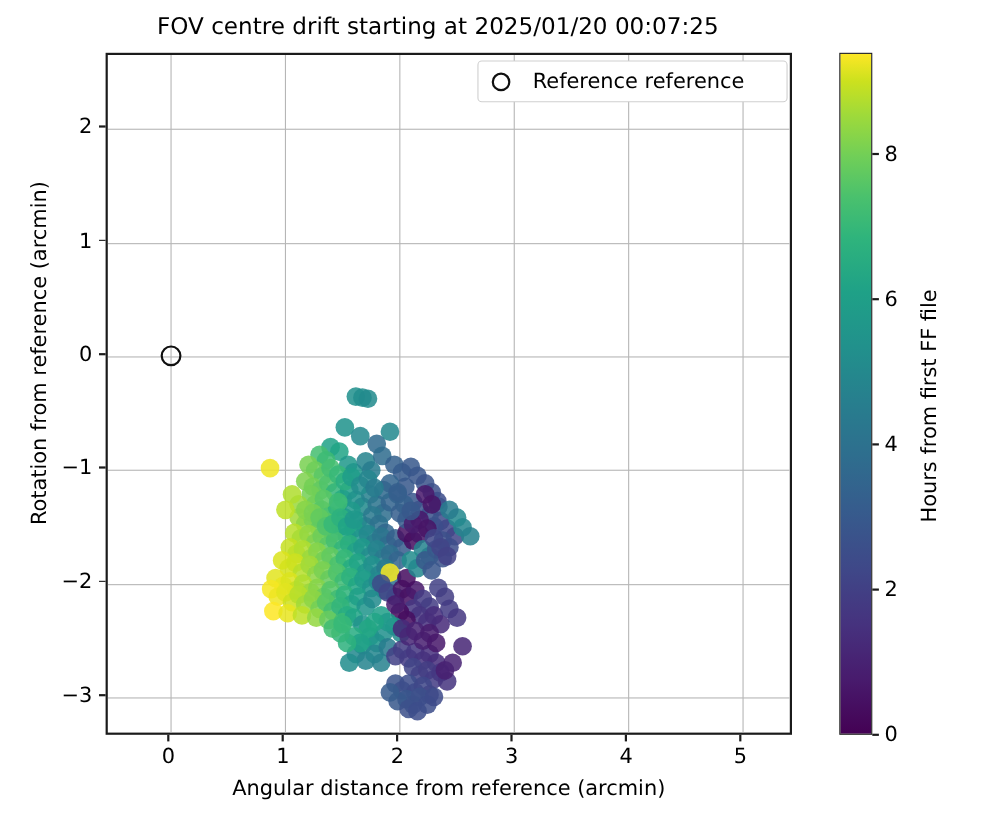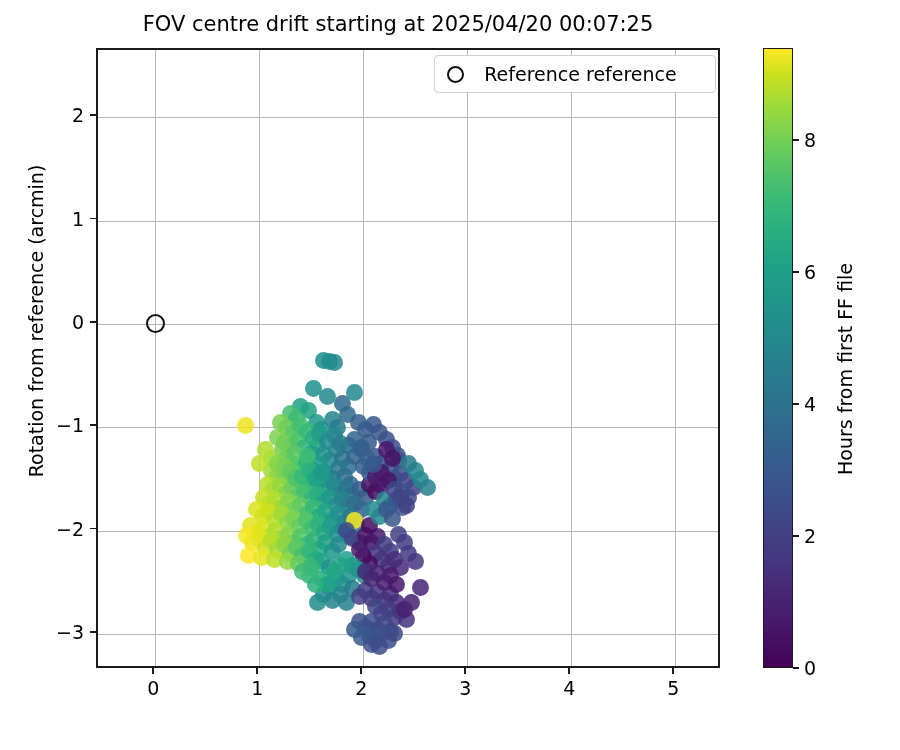--- a/index.html
+++ b/index.html
@@ -120,21 +120,21 @@
     text-align:center;font-size:19px;color:#000;
     transform:rotate(-90deg);transform-origin:center center;
     pointer-events:none;
   }
 </style>
 </head>
 <body>
 
 <div id="root">
 
-  <div class="title">FOV centre drift starting at 2025/04/20 00:07:25</div>
+  <div class="title">FOV centre drift starting at 2025/01/20 00:07:25</div>
 
   <div id="plot-frame">
     <div id="gridlines">
         <div class="grid-v" style="left: 57.2px;"></div>
         <div class="grid-v" style="left: 161.2px;"></div>
         <div class="grid-v" style="left: 265.2px;"></div>
         <div class="grid-v" style="left: 369.2px;"></div>
         <div class="grid-v" style="left: 473.2px;"></div>
         <div class="grid-v" style="left: 577.2px;"></div>
         <div class="grid-h" style="top: 67.1667px;"></div>
@@ -463,20 +463,21 @@
       <div class="tick-y" style="top: 321.833px;"></div>
       <div class="tl-y" style="top: 321.833px;">0</div>
       <div class="tick-y" style="top: 425.167px;"></div>
       <div class="tl-y" style="top: 425.167px;">−1</div>
       <div class="tick-y" style="top: 528.5px;"></div>
       <div class="tl-y" style="top: 528.5px;">−2</div>
       <div class="tick-y" style="top: 631.833px;"></div>
       <div class="tl-y" style="top: 631.833px;">−3</div>
     </div>
 
+  <div class="xlabel">Angular distance from reference (arcmin)</div>
   <div class="ylabel">Rotation from reference (arcmin)</div>
 
   <div id="legend">
     <span class="swatch"></span>
     <span class="ltxt">Reference reference</span>
   </div>
 
   <div id="cbar-wrap">
     <div id="cbar"></div>
     <div id="cbar-ticks">

